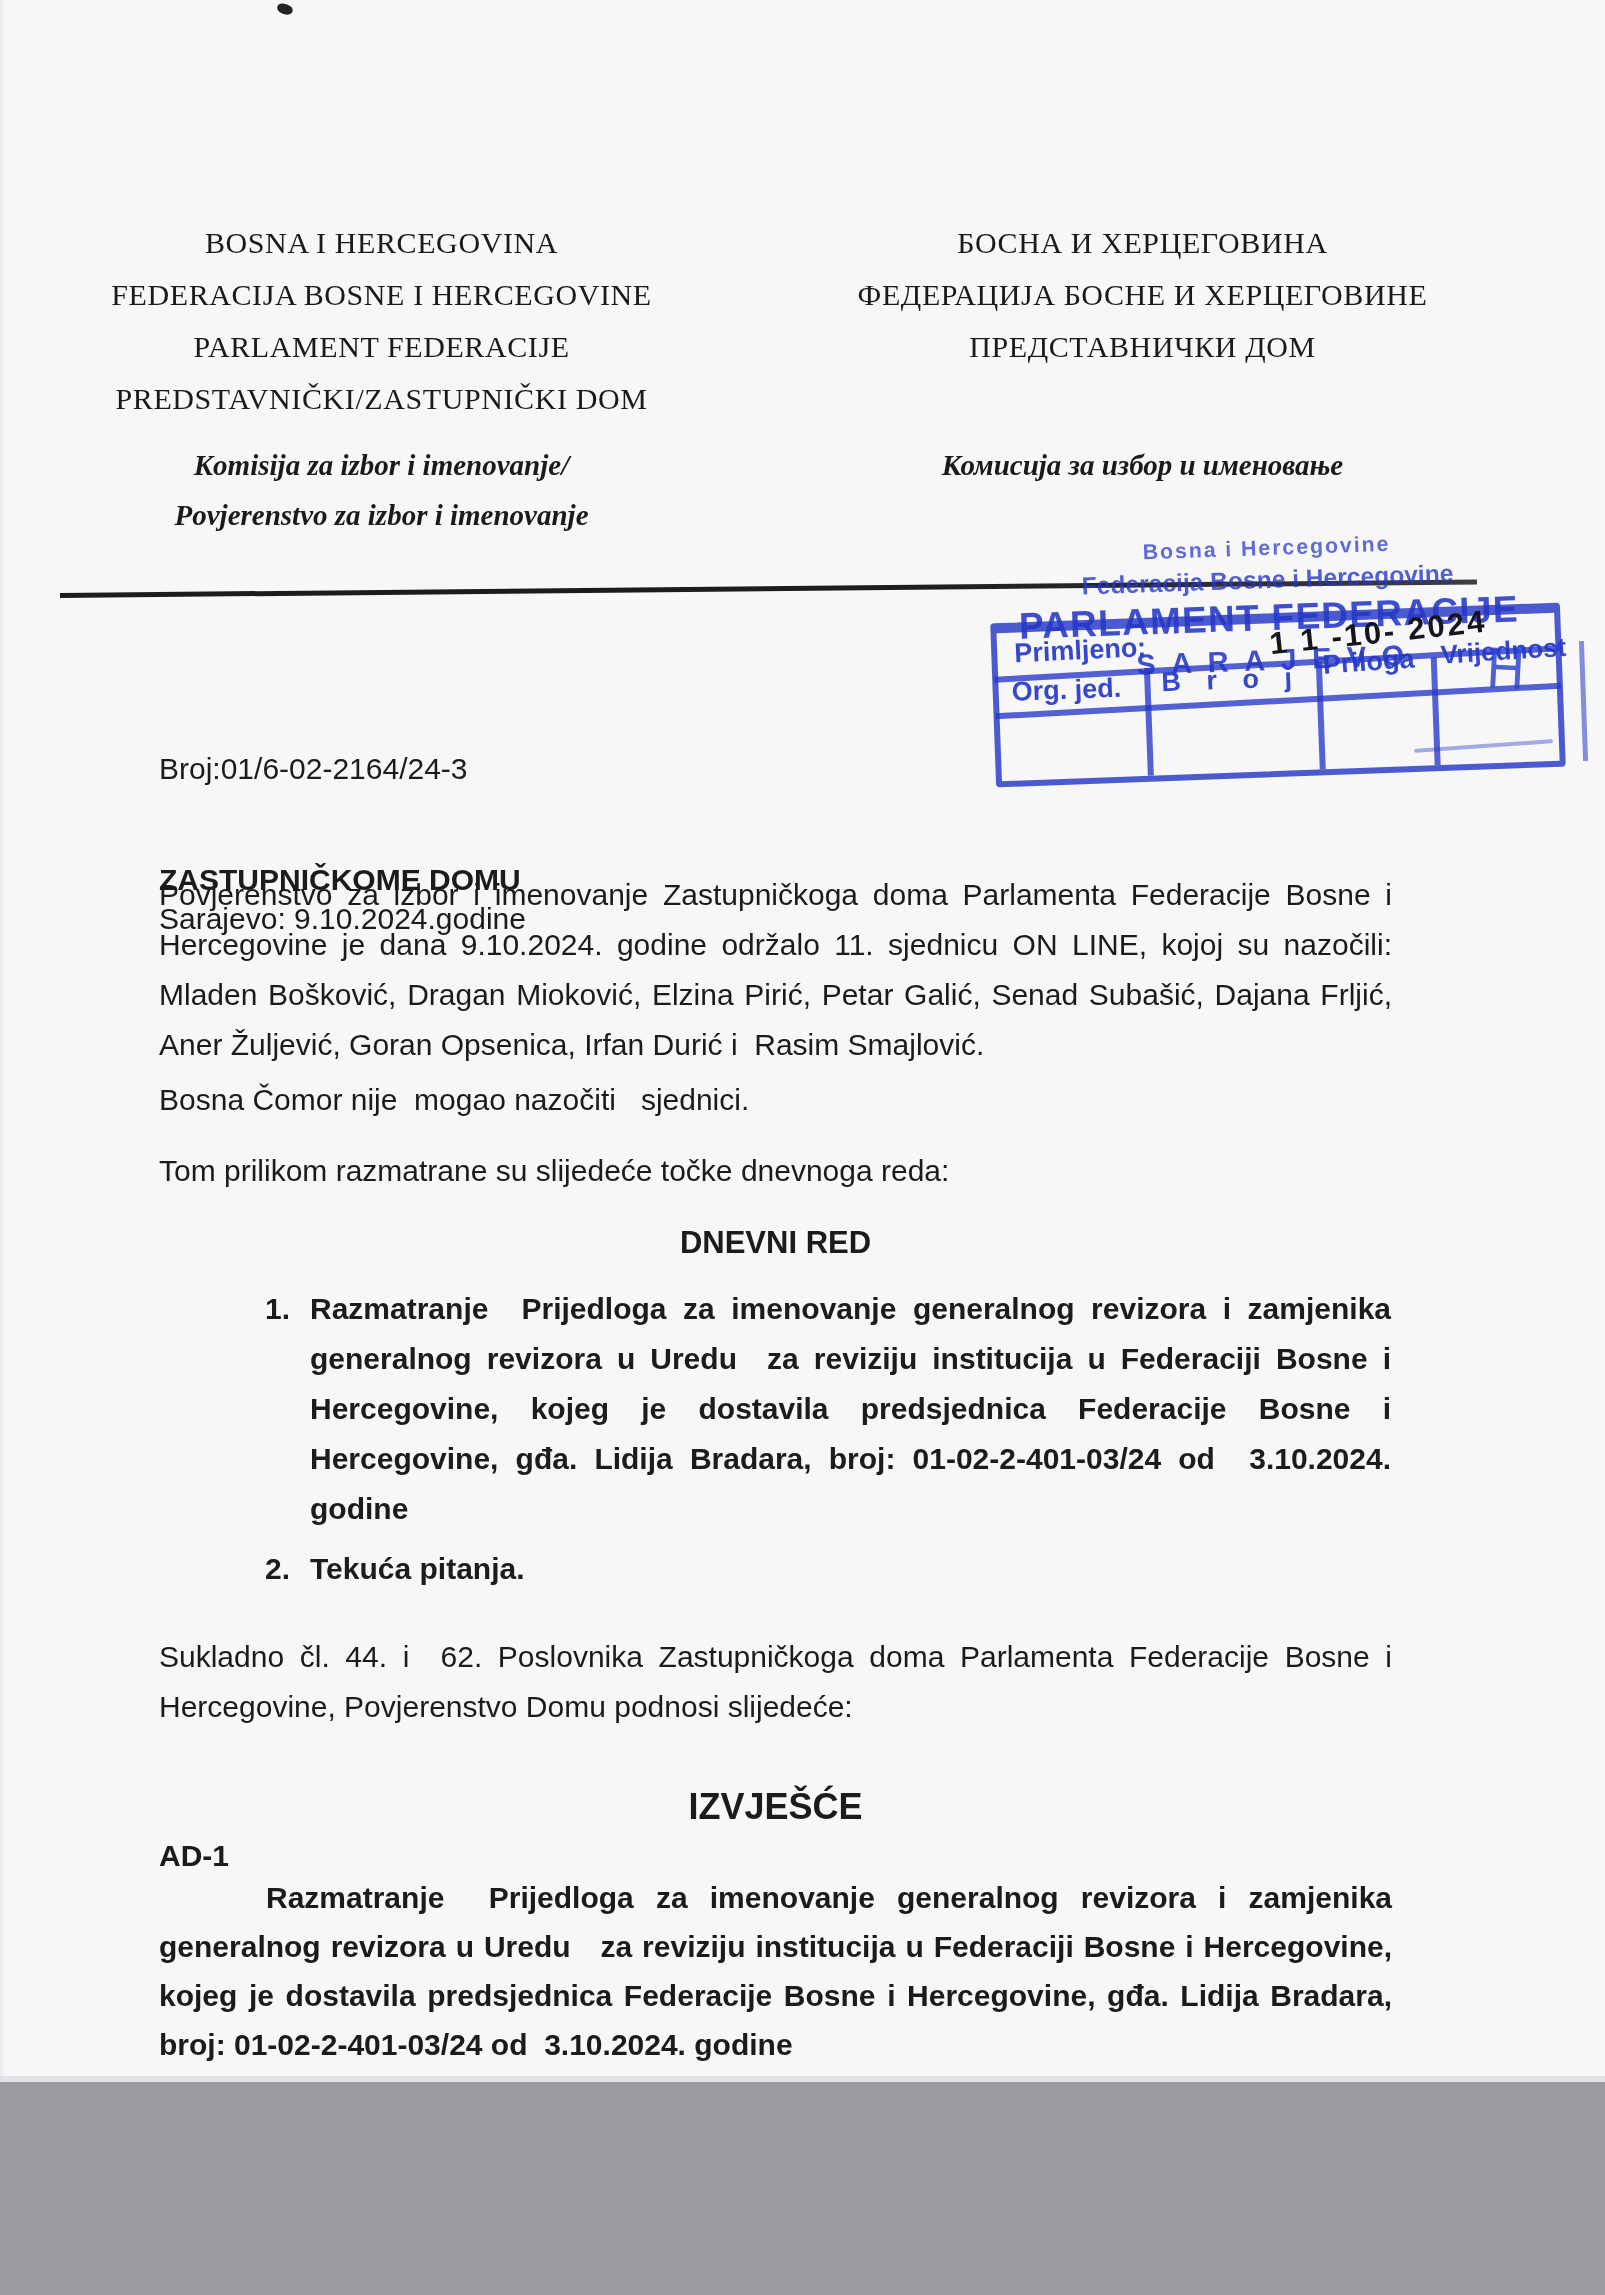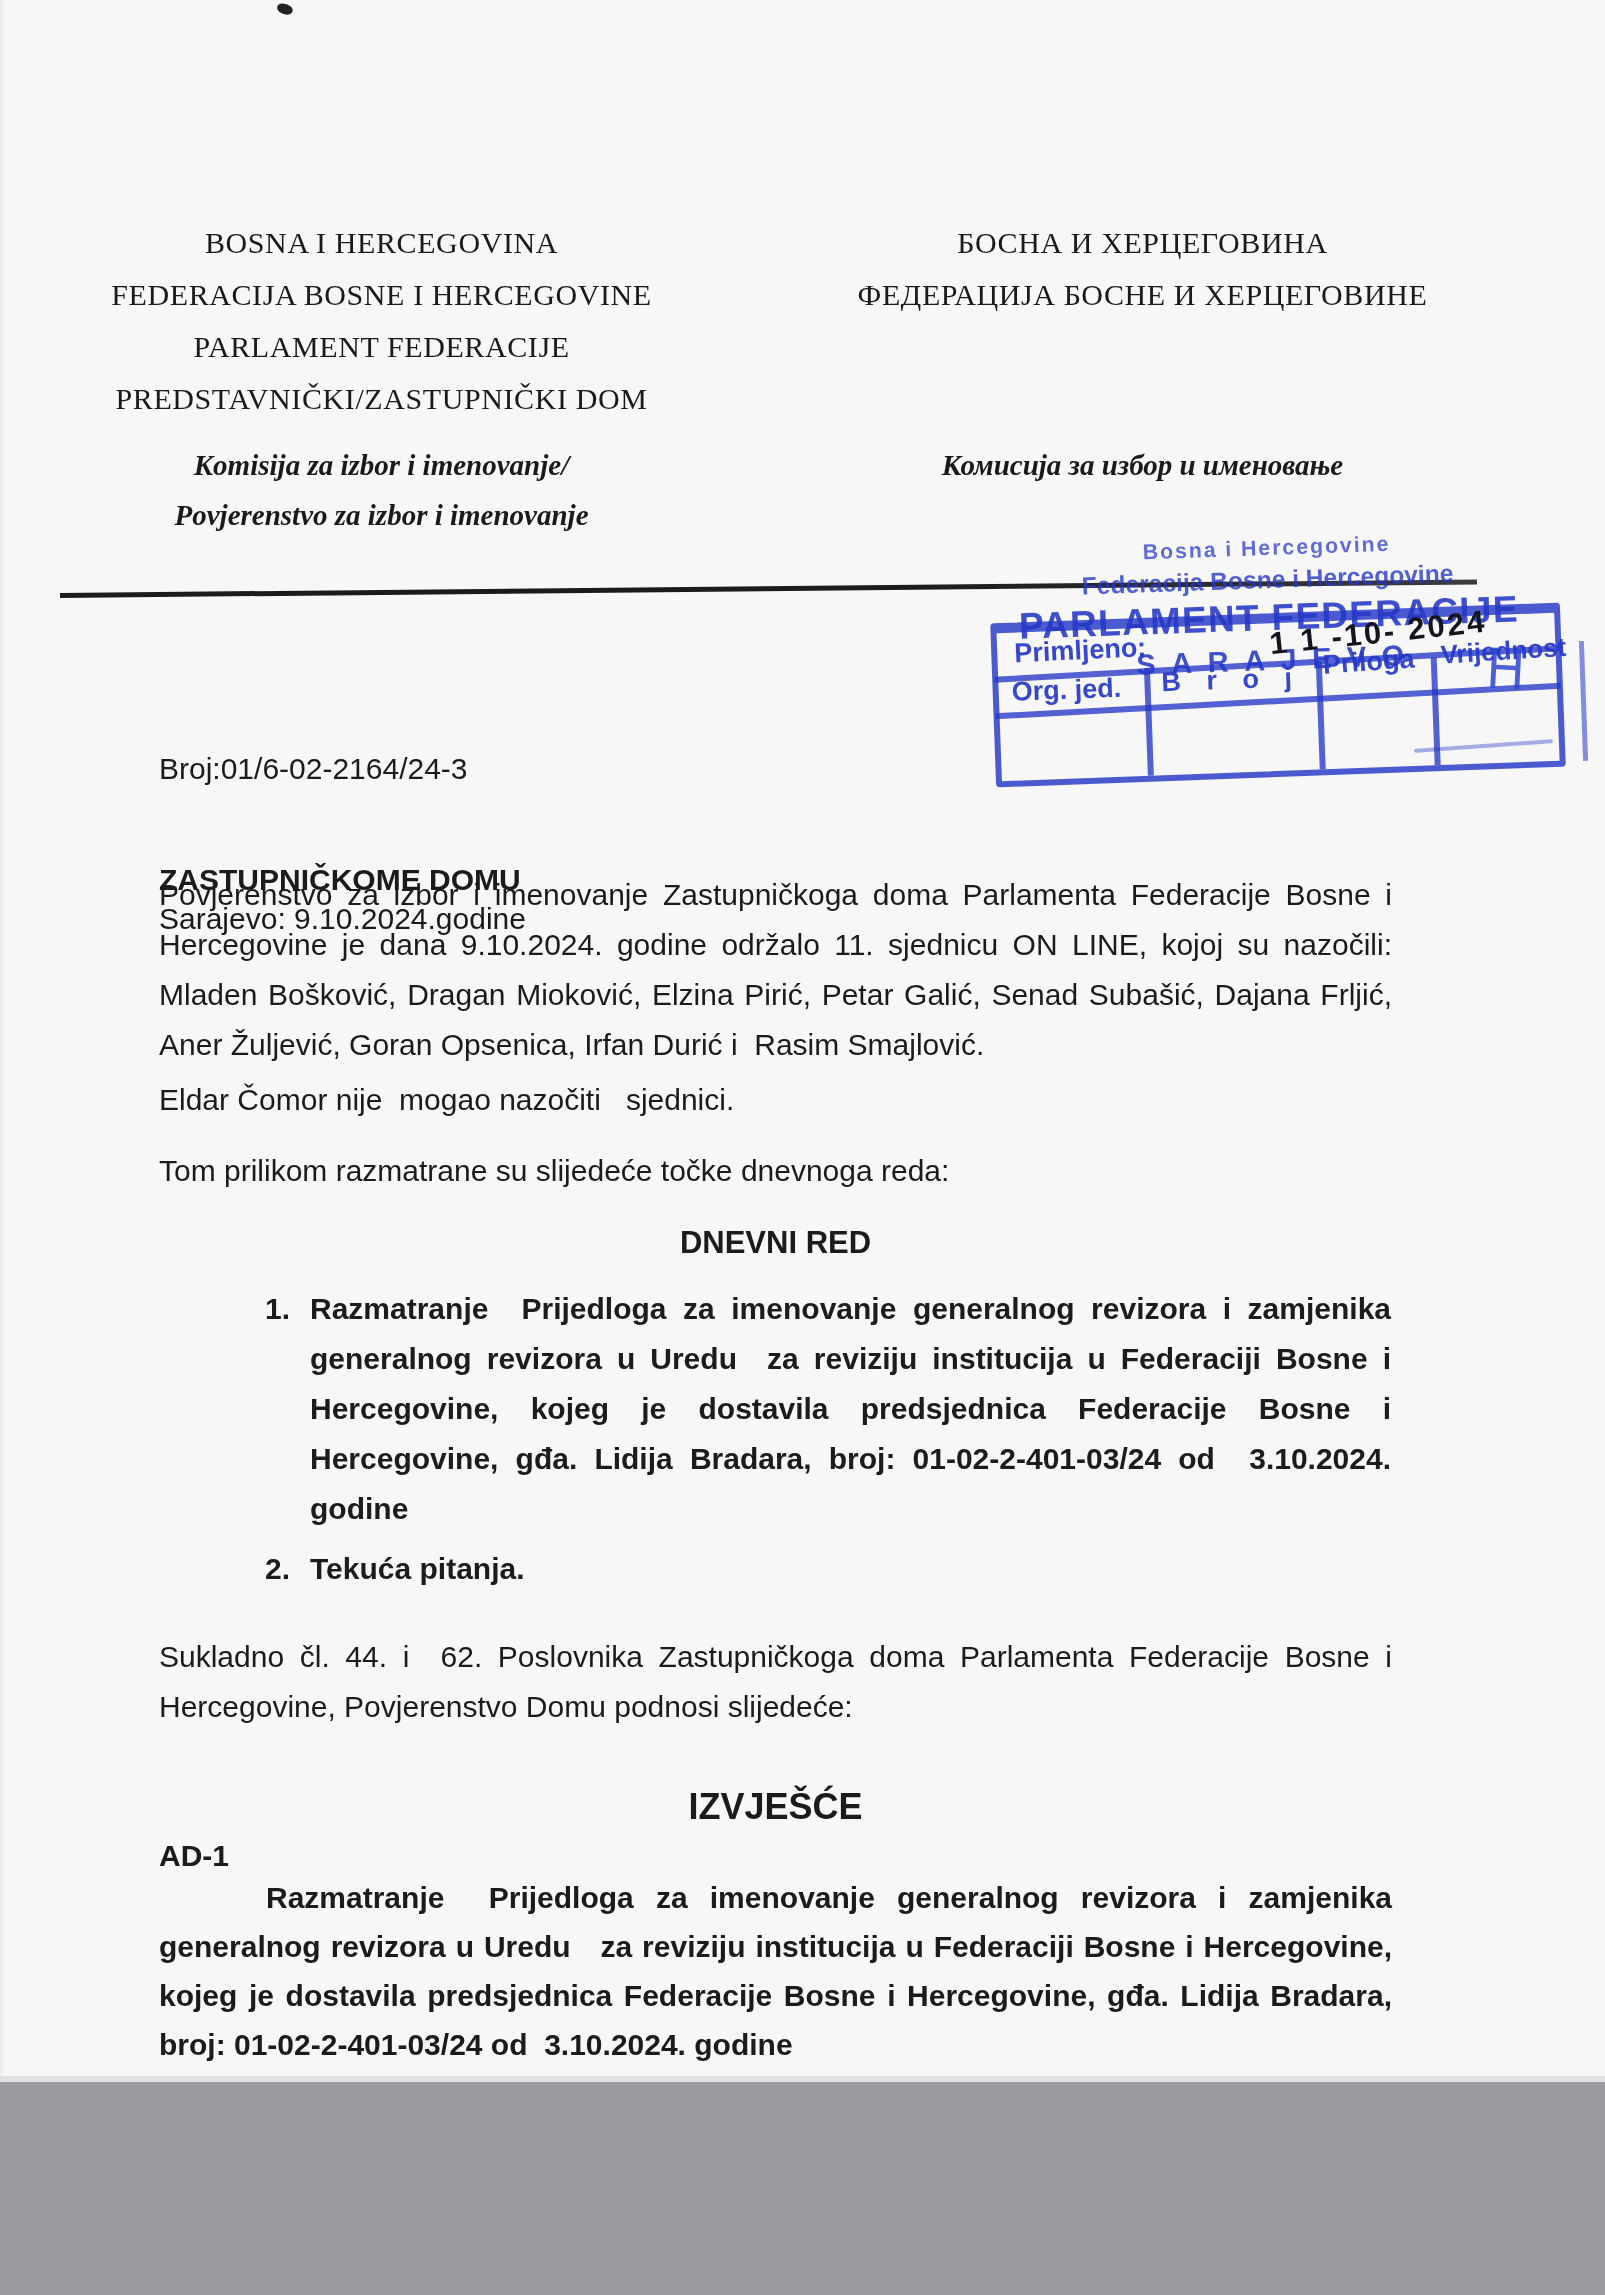--- a/index.html
+++ b/index.html
@@ -97,20 +97,21 @@
   <div class="lh lh-left">
     <div>BOSNA I HERCEGOVINA</div>
     <div>FEDERACIJA BOSNE I HERCEGOVINE</div>
     <div>PARLAMENT FEDERACIJE</div>
     <div>PREDSTAVNIČKI/ZASTUPNIČKI DOM</div>
   </div>
 
   <div class="lh lh-right">
     <div>БОСНА И ХЕРЦЕГОВИНА</div>
     <div>ФЕДЕРАЦИЈА БОСНЕ И ХЕРЦЕГОВИНЕ</div>
+    <div>ПРЕДСТАВНИЧКИ ДОМ</div>
   </div>
 
   <div class="committee committee-left">
     <div>Komisija za izbor i imenovanje/</div>
     <div>Povjerenstvo za izbor i imenovanje</div>
   </div>
   <div class="committee committee-right">
     <div>Комисија за избор и именовање</div>
   </div>
 
@@ -145,21 +146,21 @@
   <div class="block meta">
     <div>Broj:01/6-02-2164/24-3</div>
     <div>Sarajevo: 9.10.2024.godine</div>
   </div>
 
   <div class="block addressee">
     <div>ZASTUPNIČKOME DOMU</div>
   </div>
 
   <div class="block p1 justify">Povjerenstvo za izbor i imenovanje Zastupničkoga doma Parlamenta Federacije Bosne i Hercegovine je dana 9.10.2024. godine održalo 11. sjednicu ON LINE, kojoj su nazočili: Mladen Bošković, Dragan Mioković, Elzina Pirić, Petar Galić, Senad Subašić, Dajana Frljić, Aner Žuljević, Goran Opsenica, Irfan Durić i  Rasim Smajlović.</div>
-  <div class="block p2">Eldar Čomor nije  mogao nazočiti   sjednici.</div>
+  <div class="block p2">Bosna Čomor nije  mogao nazočiti   sjednici.</div>
   <div class="block h-dnevni center bold">DNEVNI RED</div>
 
   <div class="block p3">Tom prilikom razmatrane su slijedeće točke dnevnoga reda:</div>
 
   <div class="agenda">
     <div class="agenda-item">
       <span class="agenda-num">1.</span>
       <span class="agenda-txt">Razmatranje  Prijedloga za imenovanje generalnog revizora i zamjenika generalnog revizora u Uredu  za reviziju institucija u Federaciji Bosne i Hercegovine, kojeg je dostavila predsjednica Federacije Bosne i Hercegovine, gđa. Lidija Bradara, broj: 01-02-2-401-03/24 od  3.10.2024. godine</span>
     </div>
     <div class="agenda-item">

